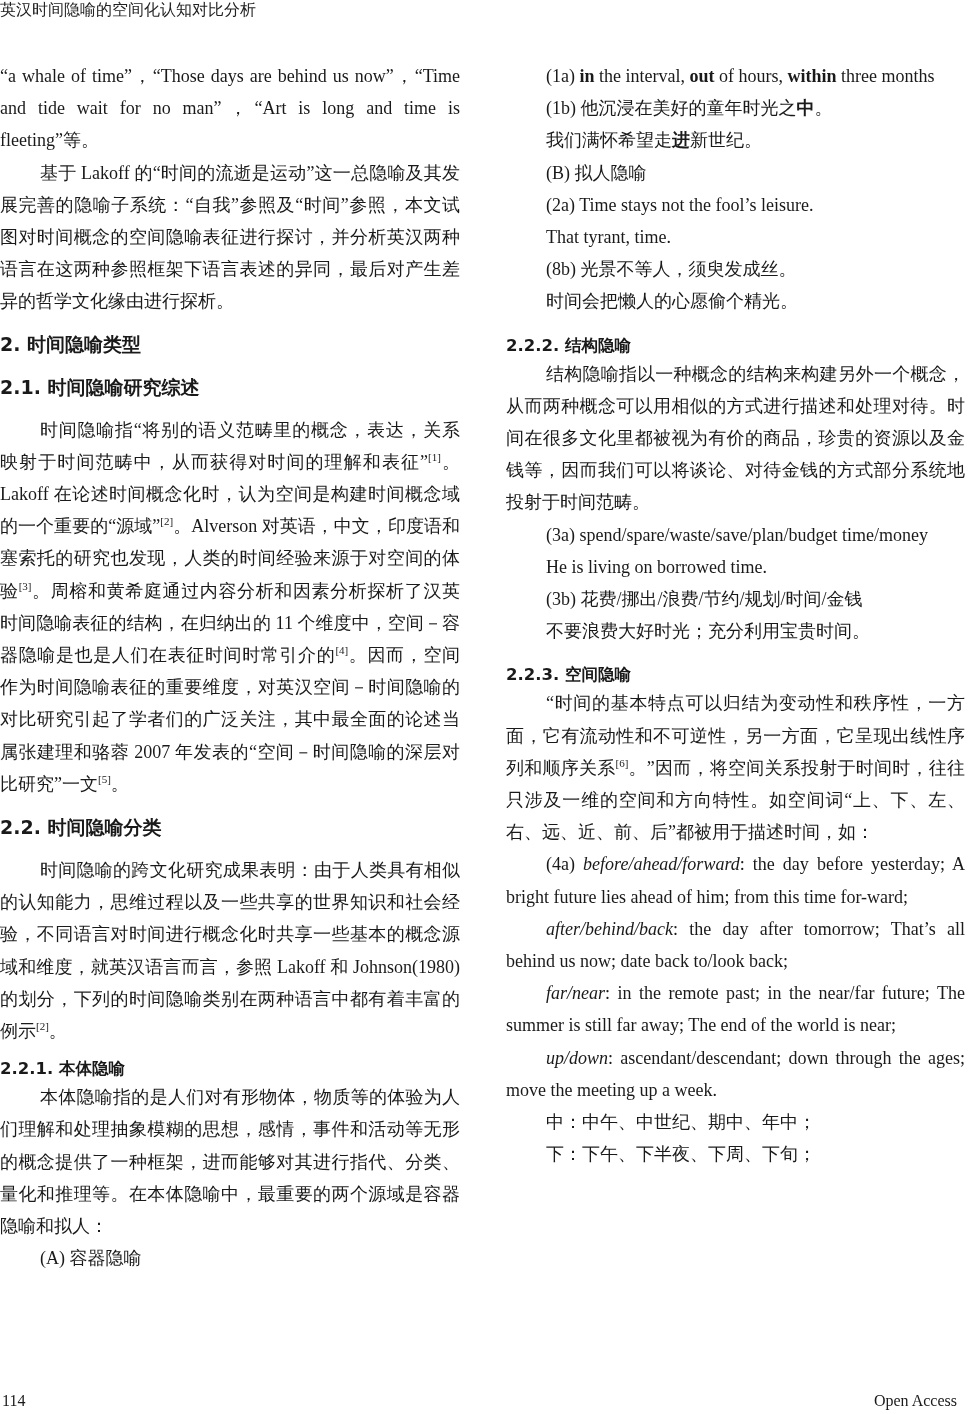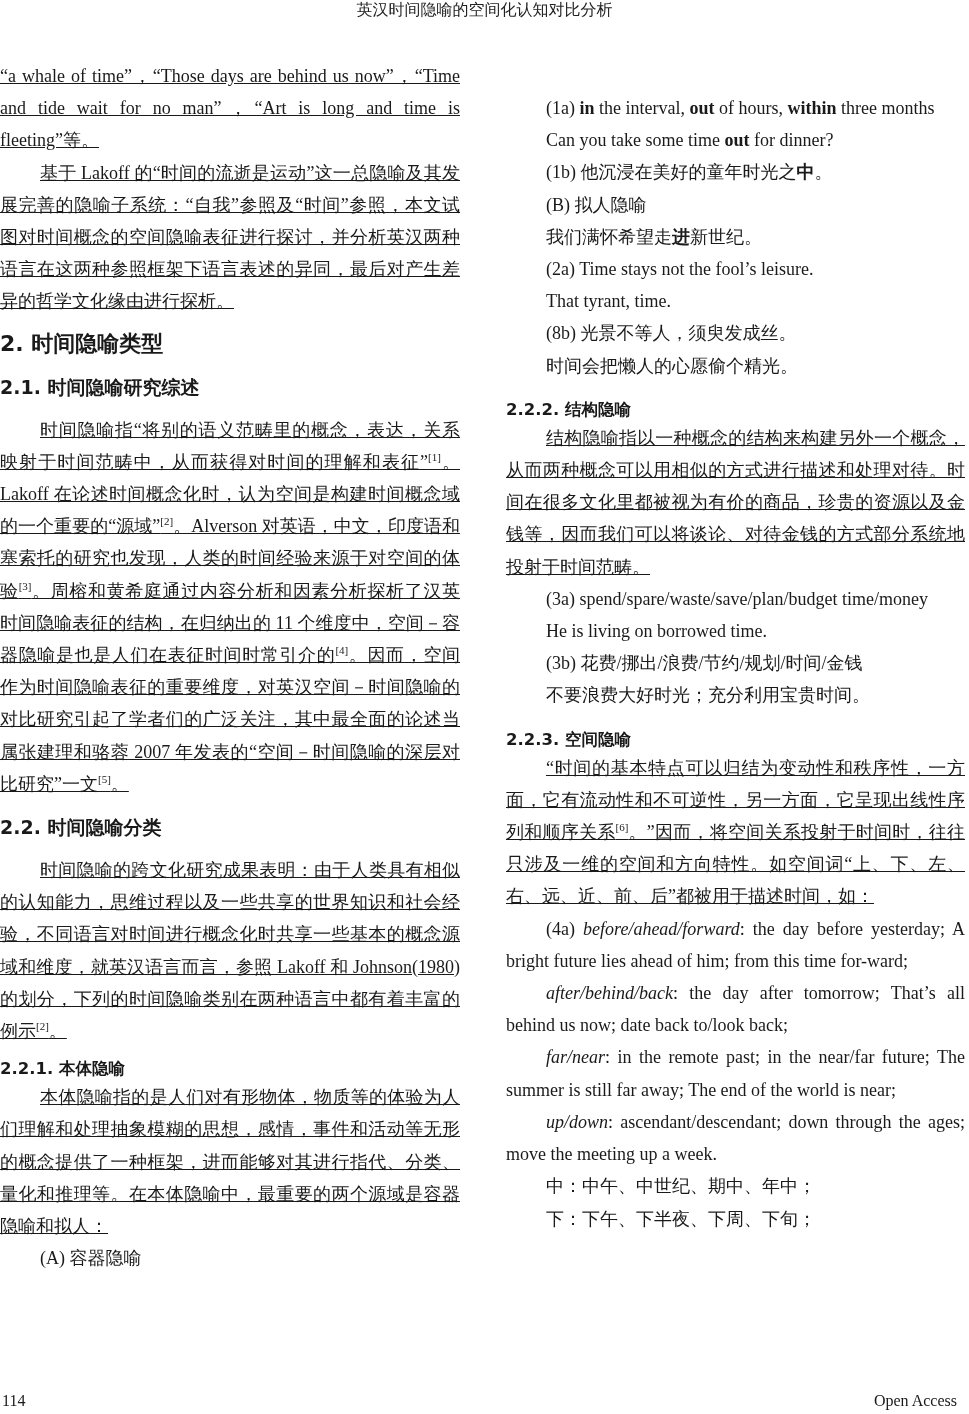--- a/index.html
+++ b/index.html
@@ -1,27 +1,27 @@
 <!DOCTYPE html>
 <html><head>
 <meta charset="utf-8">
 <style>
   html, body { margin: 0; padding: 0; background: #ffffff; }
   body { width: 969px; height: 1414px; position: relative; overflow: hidden;
          font-family: "Liberation Serif", "DejaVu Serif", serif; color: #1a1a1a; }
-  .running-head { position: absolute; top: 0; left: 0; width: 969px; text-align: center;
+  .running-head { position: absolute; top: 0; left: 0; width: 969px; text-align: left;
          font-size: 16px; line-height: 20px; color: #222; }
   .col { position: absolute; top: 60px; }
   .col-left { left: 0; width: 460px; }
-  .col-right { left: 506px; width: 459px; margin-top: 32px; }
-  .p { font-size: 18px; line-height: 32.2px; margin: 0; text-align: justify; text-justify: inter-character; text-decoration: underline; }
+  .col-right { left: 506px; width: 459px; }
+  .p { font-size: 18px; line-height: 32.2px; margin: 0; text-align: justify; text-justify: inter-character; }
   .indent { text-indent: 40px; }
   .ex { font-size: 18px; line-height: 32.2px; margin: 0; padding-left: 40px; }
   .ex-wrap { font-size: 18px; line-height: 32.2px; margin: 0; text-indent: 40px; text-align: justify; }
-  .h1 { font-family: "DejaVu Sans", sans-serif; font-weight: bold; font-size: 22px; line-height: 28px; margin: 12px 0 10px 0; }
+  .h1 { font-family: "DejaVu Sans", sans-serif; font-weight: bold; font-size: 19px; line-height: 28px; margin: 12px 0 10px 0; }
   .h2 { font-family: "DejaVu Sans", sans-serif; font-weight: bold; font-size: 19px; line-height: 26px; margin: 16px 0 14px 0; }
   .h3 { font-family: "DejaVu Sans", sans-serif; font-weight: bold; font-size: 16.5px; line-height: 24px; margin: 10px 0 0 0; }
   sup { font-size: 11px; line-height: 0; vertical-align: super; }
   b { font-weight: bold; }
   i { font-style: italic; }
   .footer-left { position: absolute; left: 2px; top: 1392px; font-size: 16px; }
   .footer-right { position: absolute; right: 12px; top: 1392px; font-size: 16px; }
 </style>
 </head>
 <body>
@@ -41,24 +41,23 @@
 
   <p class="p indent"><span>时间隐喻的跨文化研究成果表明：由于人类具有相似的认知能力，思维过程以及一些共享的世界知识和社会经验，不同语言对时间进行概念化时共享一些基本的概念源域和维度，就英汉语言而言，参照 Lakoff 和 Johnson(1980)的划分，下列的时间隐喻类别在两种语言中都有着丰富的例示</span><sup>[2]</sup><span>。</span></p>
 
   <div class="h3">2.2.1.  本体隐喻</div>
   <p class="p indent">本体隐喻指的是人们对有形物体，物质等的体验为人们理解和处理抽象模糊的思想，感情，事件和活动等无形的概念提供了一种框架，进而能够对其进行指代、分类、量化和推理等。在本体隐喻中，最重要的两个源域是容器隐喻和拟人：</p>
   <p class="ex">(A)  容器隐喻</p>
 </div>
 
 <div class="col col-right">
   <p class="ex-wrap"><span>(1a) </span><b>in</b><span> the interval, </span><b>out</b><span> of hours, </span><b>within</b><span> three months</span></p>
-  <p class="ex"><span>Can you take some time </span><b>out</b><span> for dinner?</span></p>
   <p class="ex"><span>(1b)  </span><span>他沉浸在美好的童年时光之</span><b>中</b><span>。</span></p>
+  <p class="ex"><span>我们满怀希望走</span><b>进</b><span>新世纪。</span></p>
   <p class="ex">(B)  拟人隐喻</p>
-  <p class="ex"><span>我们满怀希望走</span><b>进</b><span>新世纪。</span></p>
   <p class="ex">(2a) Time stays not the fool’s leisure.</p>
   <p class="ex">That tyrant, time.</p>
   <p class="ex">(8b)  光景不等人，须臾发成丝。</p>
   <p class="ex">时间会把懒人的心愿偷个精光。</p>
 
   <div class="h3" style="margin-top:16px">2.2.2.  结构隐喻</div>
   <p class="p indent">结构隐喻指以一种概念的结构来构建另外一个概念，从而两种概念可以用相似的方式进行描述和处理对待。时间在很多文化里都被视为有价的商品，珍贵的资源以及金钱等，因而我们可以将谈论、对待金钱的方式部分系统地投射于时间范畴。</p>
   <p class="ex">(3a) spend/spare/waste/save/plan/budget time/money</p>
   <p class="ex">He is living on borrowed time.</p>
   <p class="ex">(3b)  花费/挪出/浪费/节约/规划/时间/金钱</p>

